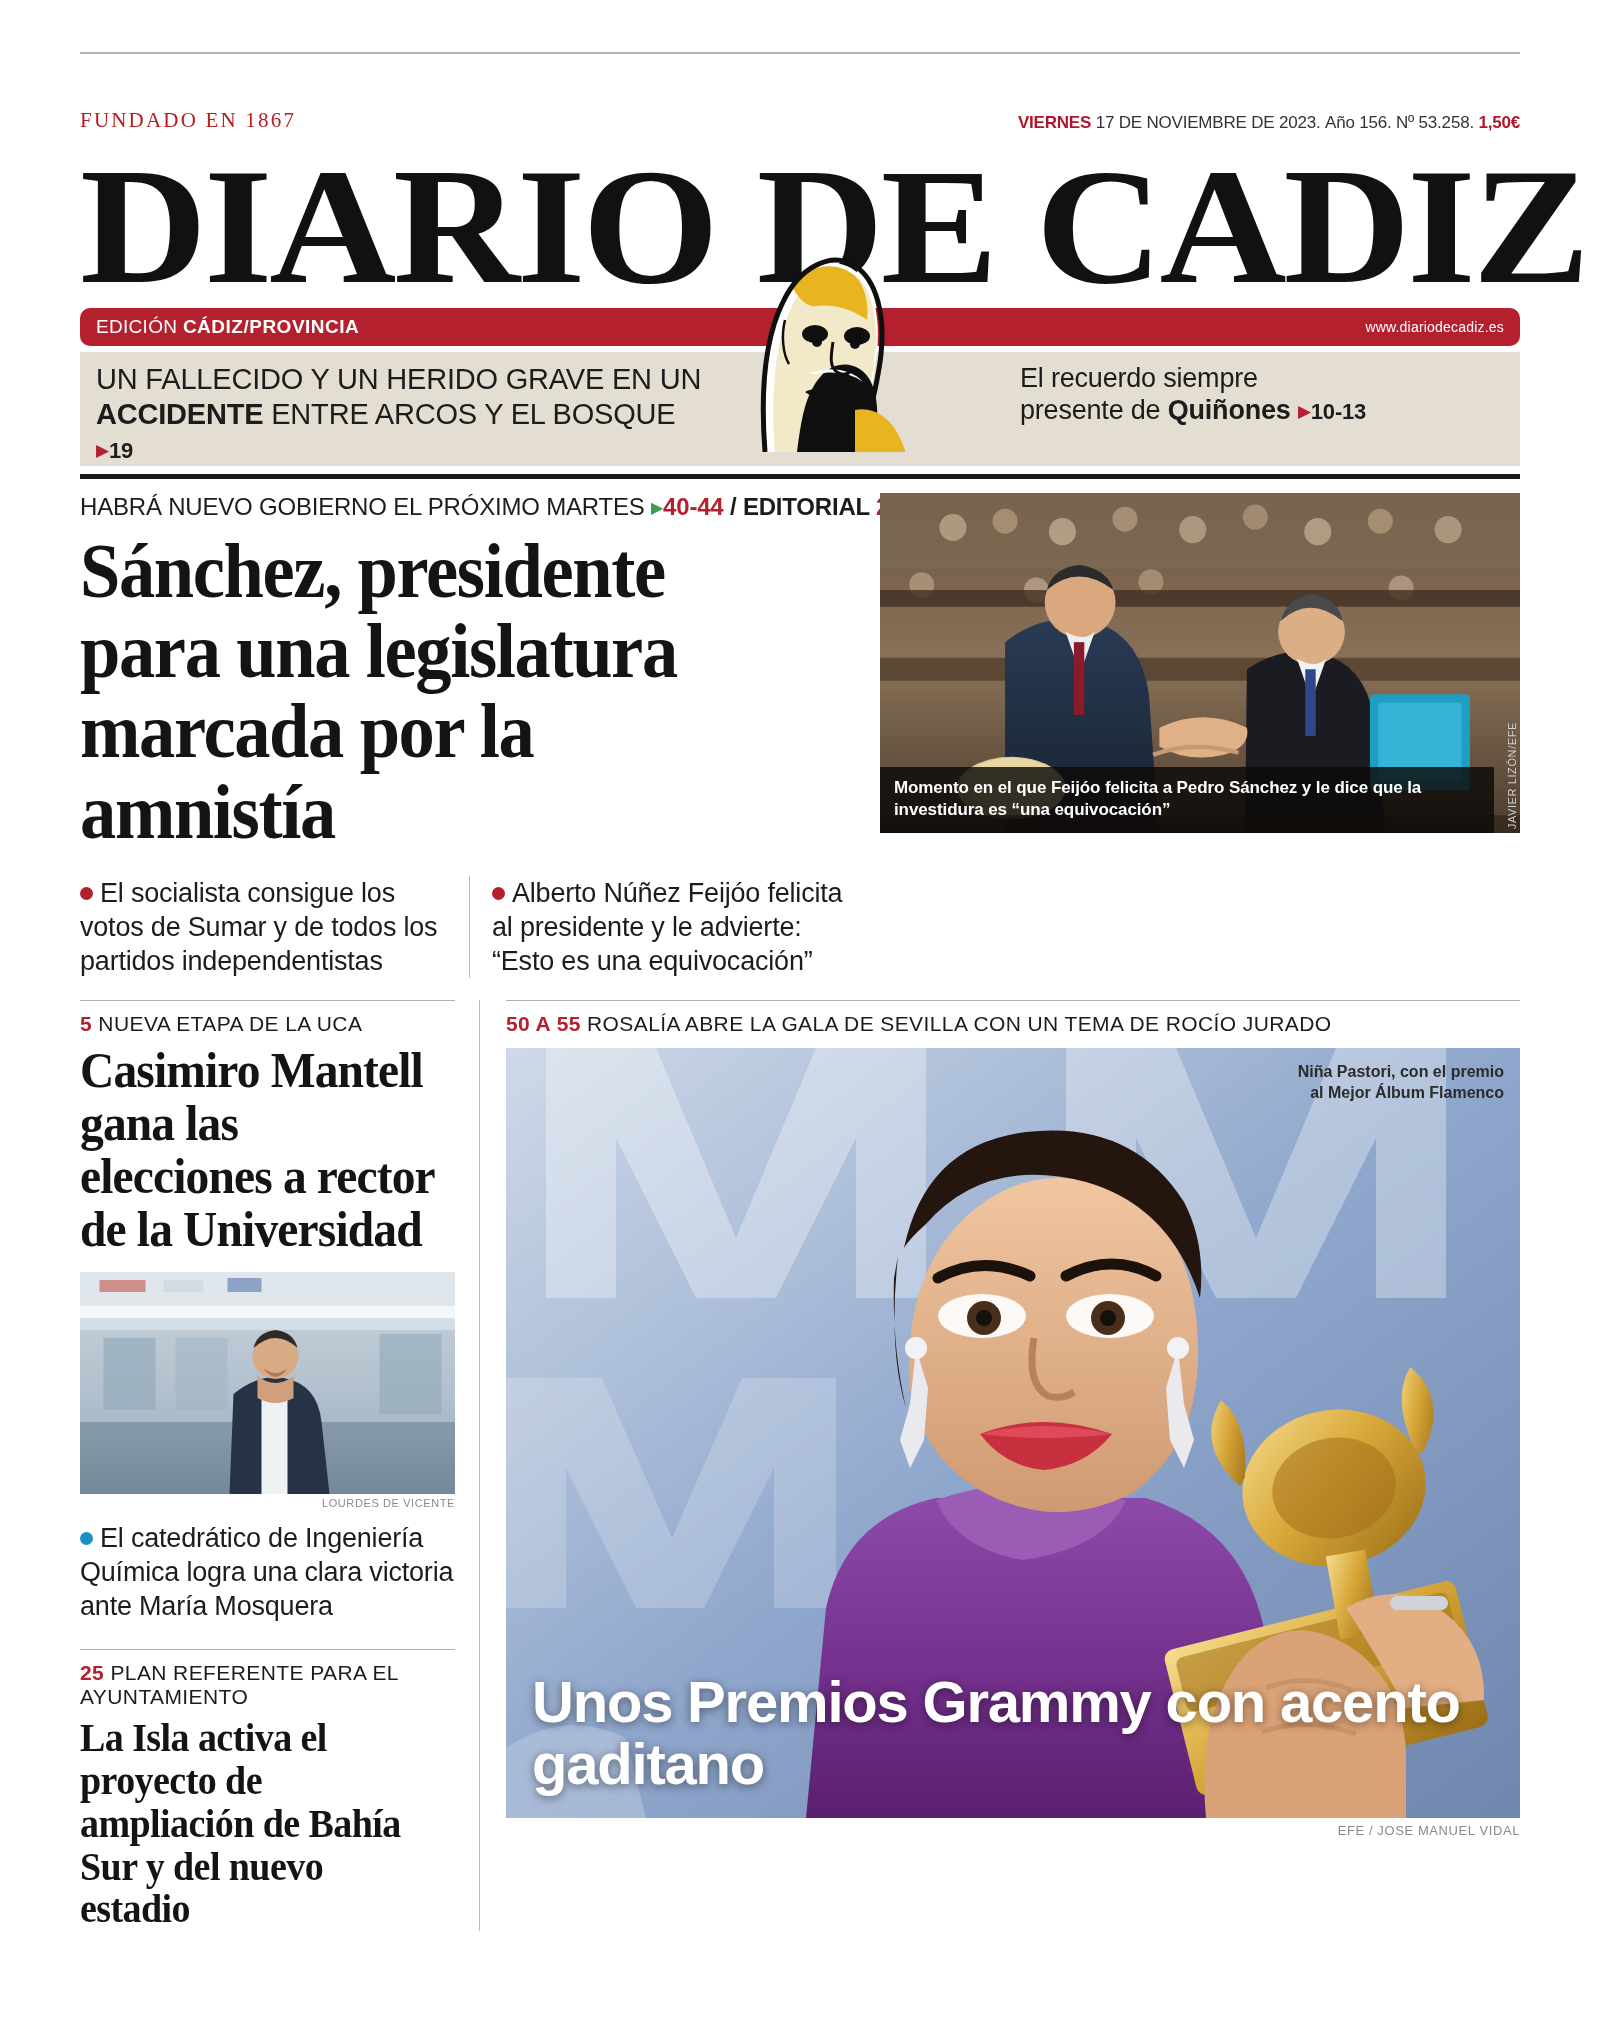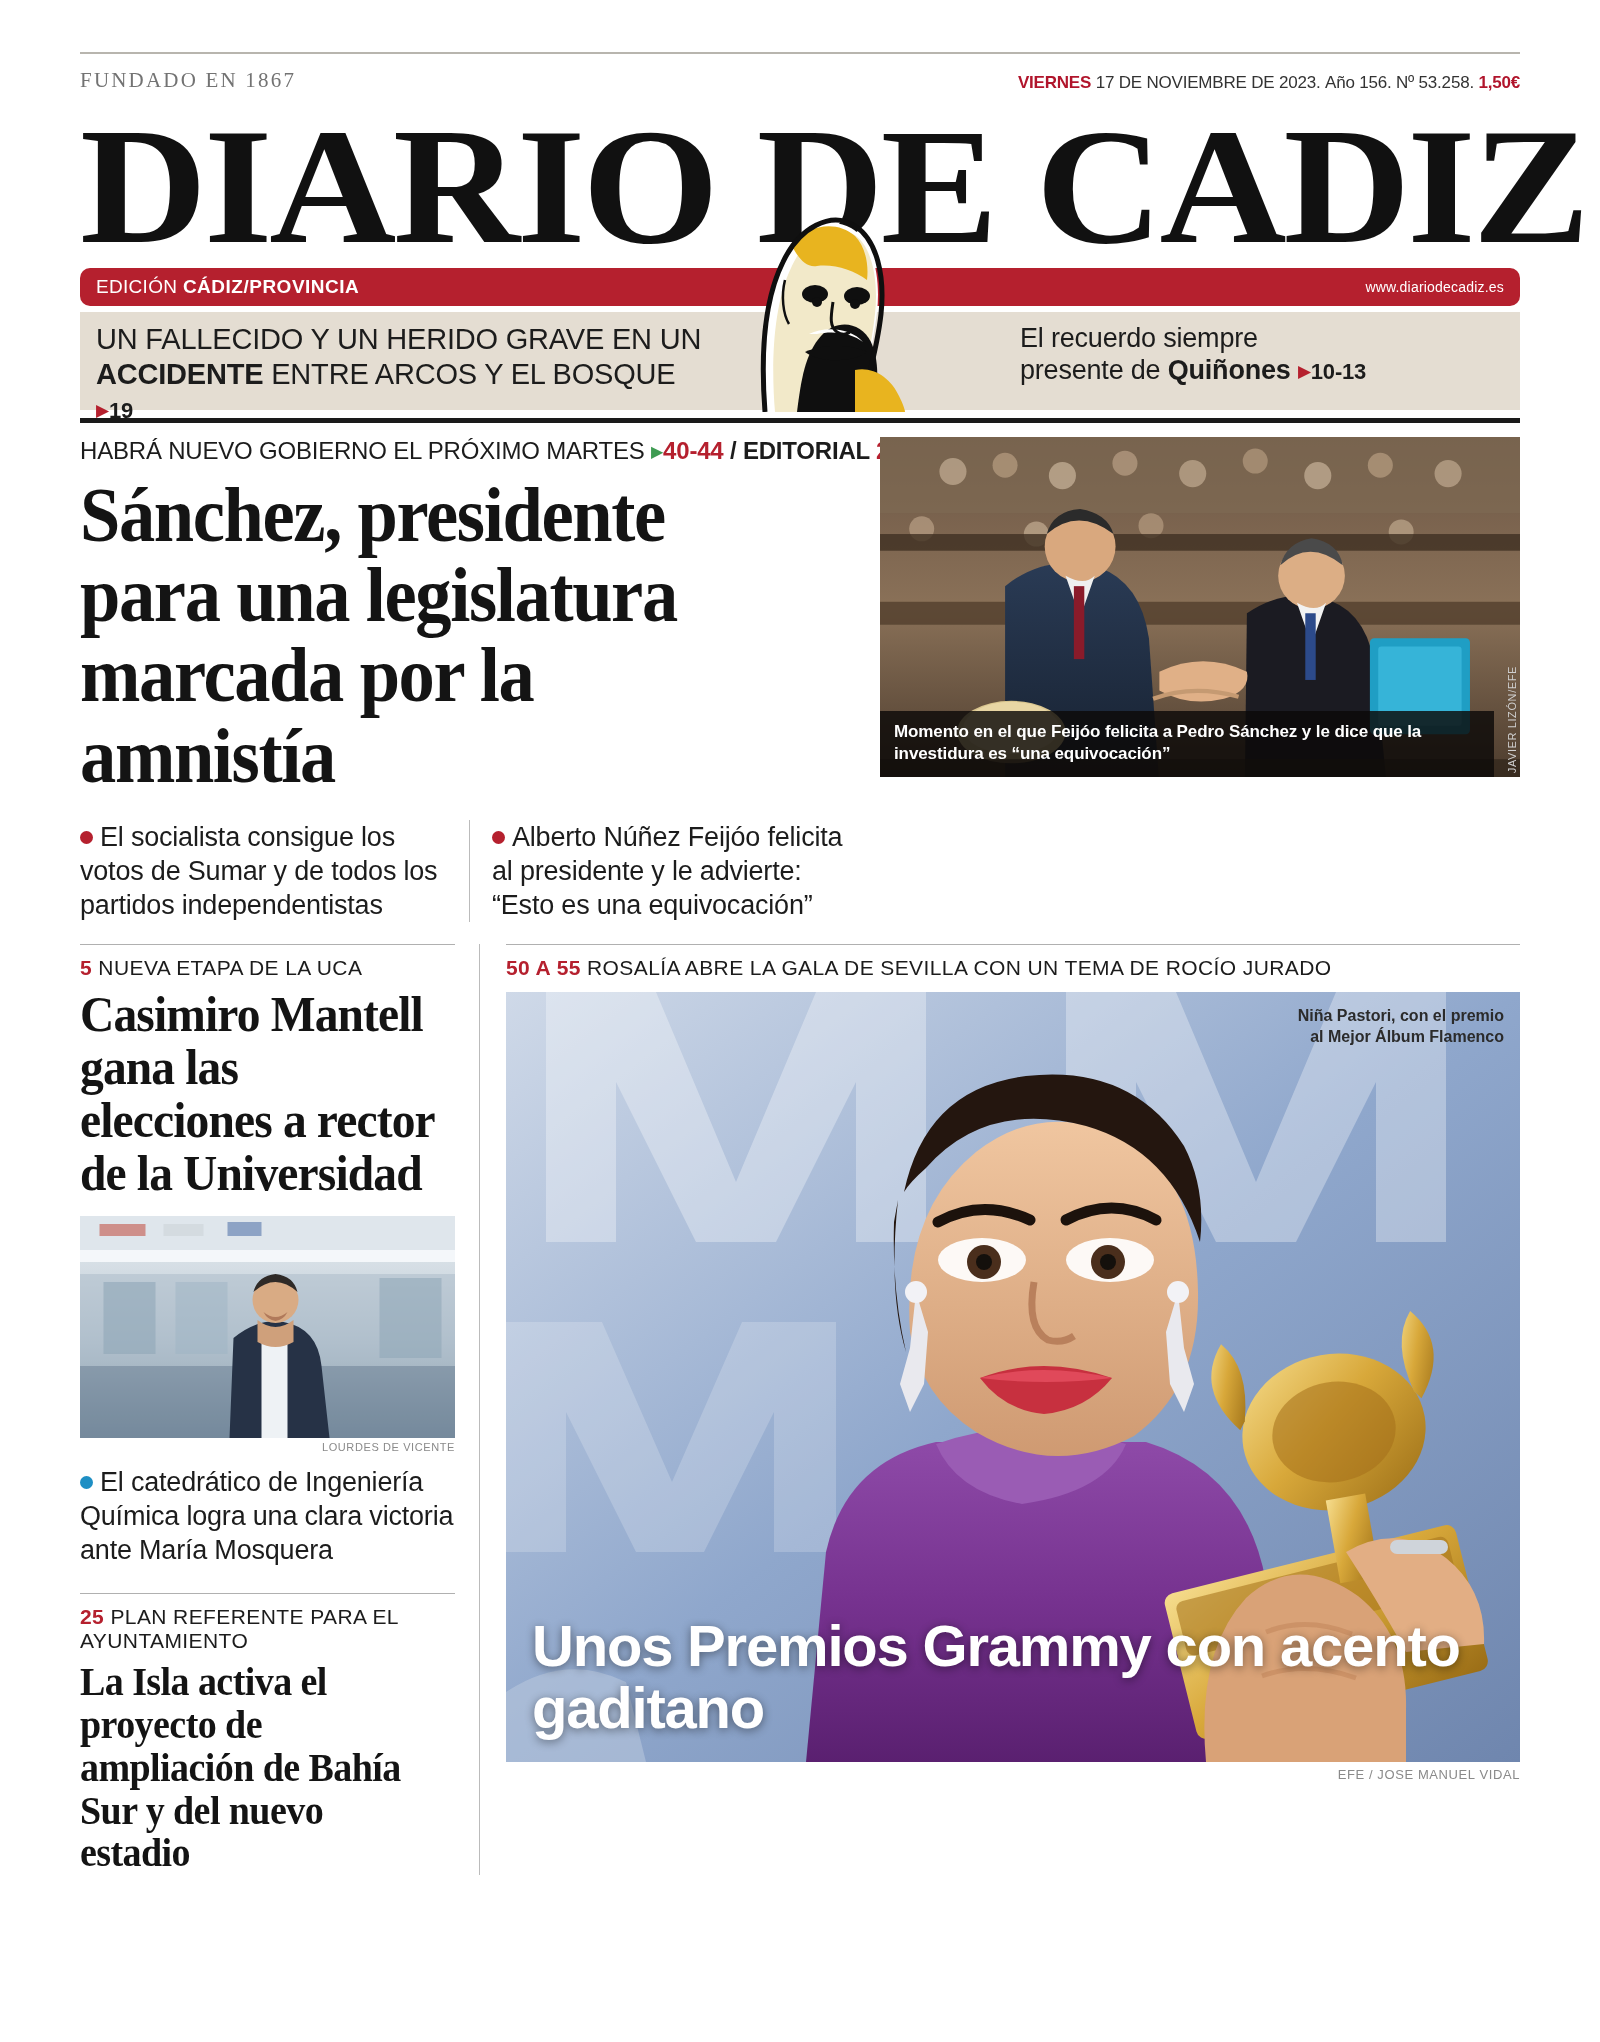--- a/index.html
+++ b/index.html
@@ -14,21 +14,21 @@
   .page { width: 1600px; height: 2042px; position: relative; padding: 0 80px; }
 
   
   .top-rule { height: 2px; background: #b8b5ae; margin-top: 52px; }
   .dateline-row {
     display: flex; justify-content: space-between; align-items: flex-end;
     margin-top: 14px;
   }
   .founded {
     font-family: "Liberation Serif", serif;
-    font-size: 21px; letter-spacing: 2.2px; color: #737373; font-weight: 400;
+    font-size: 21px; letter-spacing: 2.2px; color: #b91c1c; font-weight: 400; margin-top: 40px;
   }
   .dateinfo { font-size: 17px; color: #1a1a1a; letter-spacing: -0.2px; white-space: nowrap; }
   .dateinfo .red { color: #b1152c; font-weight: bold; }
   .dateinfo .grey { color: #333; }
 
   
   .masthead {
     font-family: "Liberation Serif", serif;
     font-weight: bold;
     font-size: 166px;
@@ -48,21 +48,21 @@
     display: flex; align-items: center; justify-content: space-between;
     padding: 0 16px; margin-top: 10px; color: #fff; border-radius: 10px;
   }
   .edition-left { font-size: 19px; letter-spacing: 0.3px; }
   .edition-left b { font-weight: bold; letter-spacing: 0.5px; }
   .edition-left .thin { font-weight: 300; }
   .edition-url { font-size: 14px; letter-spacing: 0.2px; }
 
   
   .teaser-strip {
-    position: relative; height: 98px; background: #e4ddd2;
+    position: relative; height: 114px; background: #e4ddd2;
     display: flex; margin-top: 6px;
   }
   .teaser { padding: 10px 16px 0 16px; }
   .teaser-left { width: 640px; }
   .teaser-right { width: 500px; margin-left: auto; padding-left: 0; }
   .t-line {
     font-size: 29px; line-height: 1.20; color: #1c1c1c;
     font-stretch: condensed; letter-spacing: -0.2px;
   }
   .t-line b { font-weight: bold; }

